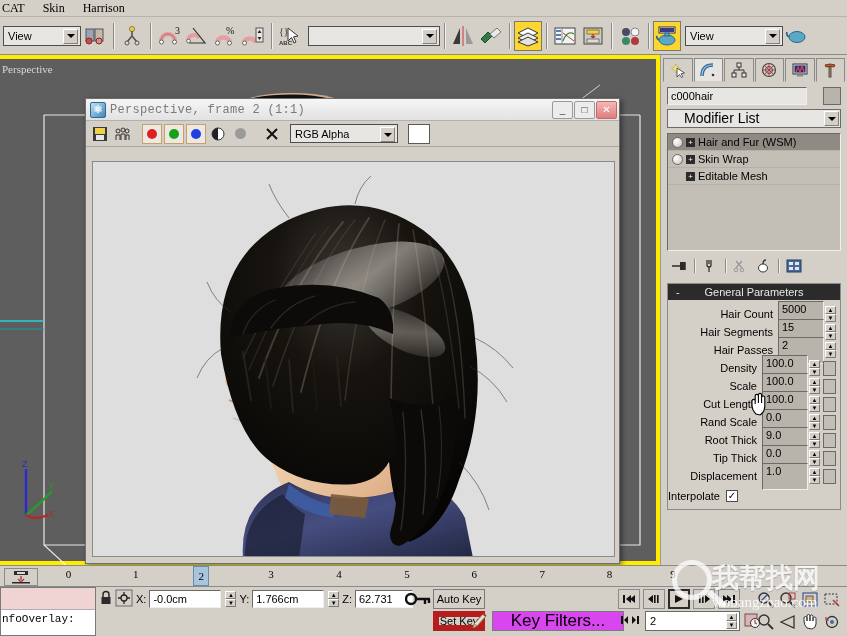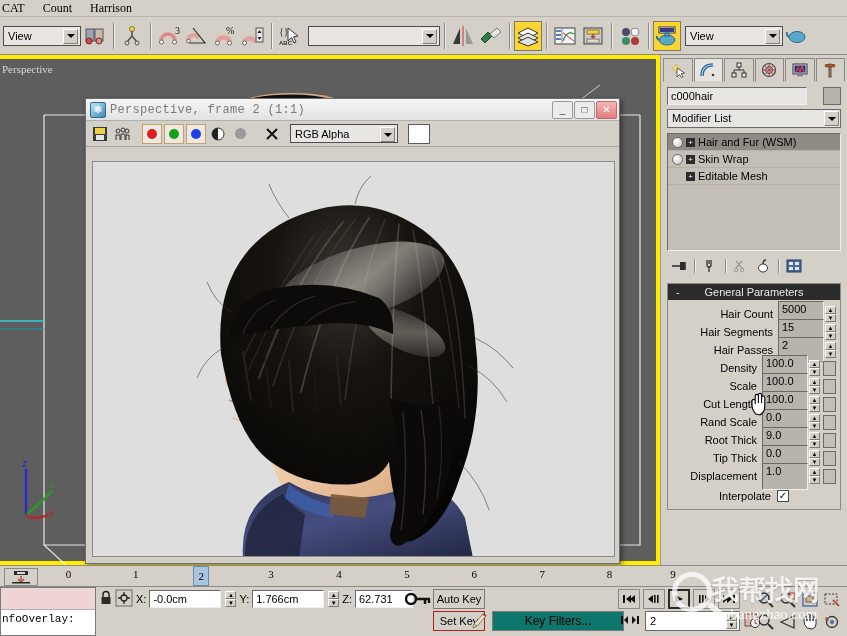--- a/index.html
+++ b/index.html
@@ -125,21 +125,21 @@
   .cp-namerow { display:flex; align-items:center; padding: 4px 6px 2px 6px; gap:16px; }
   .cp-name {
     flex:1; height: 18px; background:#e8e6e2; border:1px solid #6a6a6a;
     border-right-color:#efefef; border-bottom-color:#efefef;
     font-size: 11px; padding-left: 3px; line-height: 16px; color:#000;
   }
   .cp-swatch { width:18px;height:18px;background:#b8b4ac;border:1px solid #6a6a6a; }
   .cp-modlist-wrap { padding: 2px 6px; }
   .cp-modlist {
     height: 19px; background:#e8e6e2; border:1px solid #6a6a6a;
-    position:relative; font-size:11px; padding-left:4px; line-height:17px;
+    position:relative; font-size:14px; padding-left:16px; line-height:17px;
   }
   .cp-modlist .arrow {
     position:absolute;right:1px;top:1px;width:15px;height:15px;background:#d4d0c8;
     border:1px solid #808080;border-top-color:#fff;border-left-color:#fff;
     display:flex;align-items:center;justify-content:center;
   }
   .cp-modlist .arrow::after{content:"";border-left:4px solid transparent;border-right:4px solid transparent;border-top:4px solid #000;}
   .cp-stack {
     margin: 3px 6px 0 6px; height: 118px; background:#c3bfb7;
     border:1px solid #6a6a6a; border-right-color:#efefef;border-bottom-color:#efefef;
@@ -223,51 +223,51 @@
     background:#d4d0c8; border:1px solid #9a9a9a;
     font-size:11px; line-height:18px; padding-left:4px; color:#000;
   }
   .autokey {
     position:absolute; left:433px; top:2px; width: 52px; height:20px;
     background:#d4d0c8; border:1px solid #7a7a7a;
     display:flex;align-items:center;justify-content:center;font-size:11px;
   }
   .setkey {
     position:absolute; left:433px; top:24px; width: 52px; height:20px;
-    background:#d4d0c8; border:1px solid #b91c1c;
+    background:#d4d0c8; border:6px solid #b91c1c;
     display:flex;align-items:center;justify-content:center;font-size:11px;
   }
   .sel-combo {
     position:absolute; left:492px; top:2px; width:115px; height:20px;
     background:#fff; border:1px solid #6a6a6a;
     font-size:11px; line-height:18px; padding-left:4px; position:absolute;
   }
   .sel-combo .arrow{position:absolute;right:1px;top:1px;width:15px;height:16px;background:#d4d0c8;
     border:1px solid #808080;border-top-color:#fff;border-left-color:#fff;
     display:flex;align-items:center;justify-content:center;}
   .sel-combo .arrow::after{content:"";border-left:4px solid transparent;border-right:4px solid transparent;border-top:4px solid #000;}
   .keyfilters {
     position:absolute; left:492px; top:24px; width:132px; height:20px;
-    background:#0f766e; border:1px solid #7a7a7a;
-    display:flex;align-items:center;justify-content:center;font-size:12px;
+    background:#d946ef; border:1px solid #7a7a7a;
+    display:flex;align-items:center;justify-content:center;font-size:17px;
   }
   .playrow { position:absolute; left:618px; top:2px; display:flex; gap:3px; align-items:center; }
   .pbtn { width:22px;height:20px;background:#d4d0c8;border:1px solid #8a8a8a;
           display:flex;align-items:center;justify-content:center;font-size:9px;}
   .pbtn.sel { border:2px solid #2b2b2b; }
   .framebox {
     position:absolute; left:645px; top:24px; width:95px; height:20px;
     background:#fff;border:1px solid #6a6a6a;font-size:11px;line-height:18px;padding-left:4px;
   }
   .navrow { position:absolute; left:755px; top:2px; display:flex; flex-wrap:wrap; width:92px; }
   .nbtn { width:22px; height:22px; display:flex;align-items:center;justify-content:center; }
 
   
   .watermark {
-    position:absolute; left:660px; top:570px; width:187px; height:66px;
+    position:absolute; left:660px; top:558px; width:187px; height:66px;
     pointer-events:none; z-index: 50;
   }
   .wm-ring {
     position:absolute; left:12px; top:2px; width:40px;height:40px;border-radius:50%;
     border:5px solid rgba(255,255,255,.75);
   }
   .wm-handle {
     position:absolute; left:46px; top:38px; width:22px;height:6px;
     background:rgba(255,255,255,.75); transform: rotate(42deg); border-radius:3px;
   }
@@ -284,21 +284,21 @@
   
   .cursor-hand { position:absolute; left:750px; top:392px; z-index:60; }
 </style>
 </head>
 <body>
 
 <div id="app">
 
   <div class="menubar">
     <div class="mi clipped">CAT</div>
-    <div class="mi">Count</div>
+    <div class="mi">Skin</div>
     <div class="mi">Harrison</div>
   </div>
 
   <div class="toolbar">
 
     <div class="combo" style="width:78px;">
       <span>View</span>
       <span class="arrow"></span>
     </div>
 
@@ -928,21 +928,21 @@
               <div>
                 <i>▲</i>
               </div>
               <div>
                 <i>▼</i>
               </div>
             </span>
           <span class="mapslot"></span>
         </div>
 
-        <div class="param-row" style="justify-content:center;padding-right:0;margin-top:2px;">
+        <div class="param-row" style="justify-content:flex-start;padding-right:0;margin-top:2px;">
           <span style="font-size:11px;margin-right:6px;">Interpolate</span>
           <span class="chk">✓</span>
         </div>
 
       </div>
     </div>
   </div>
 
   <div class="timeline">
     <div class="key-btn">

